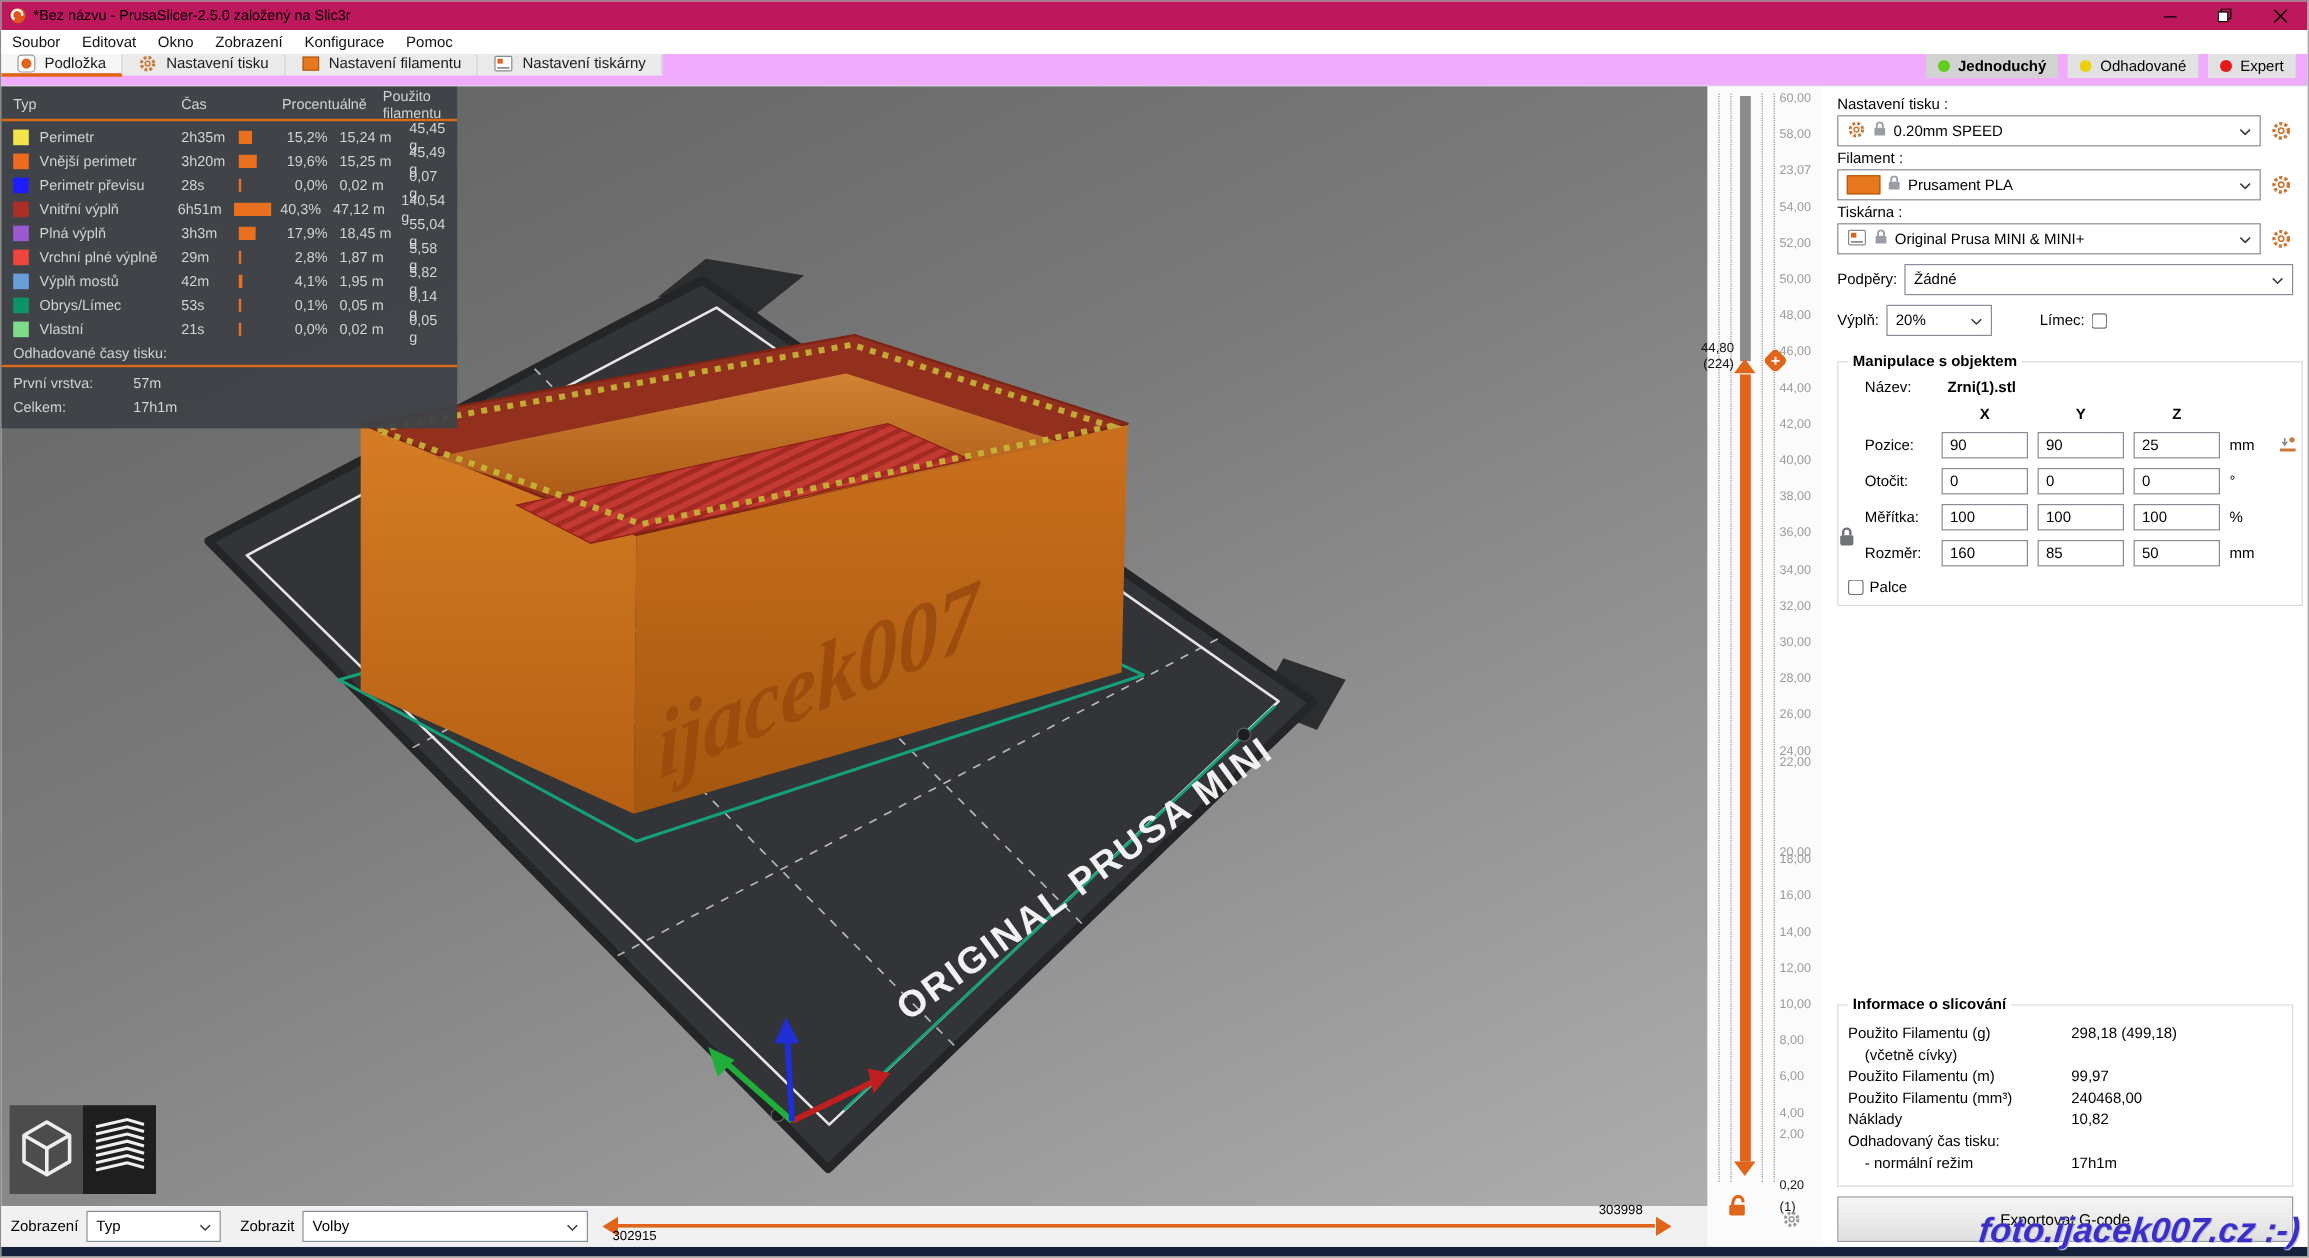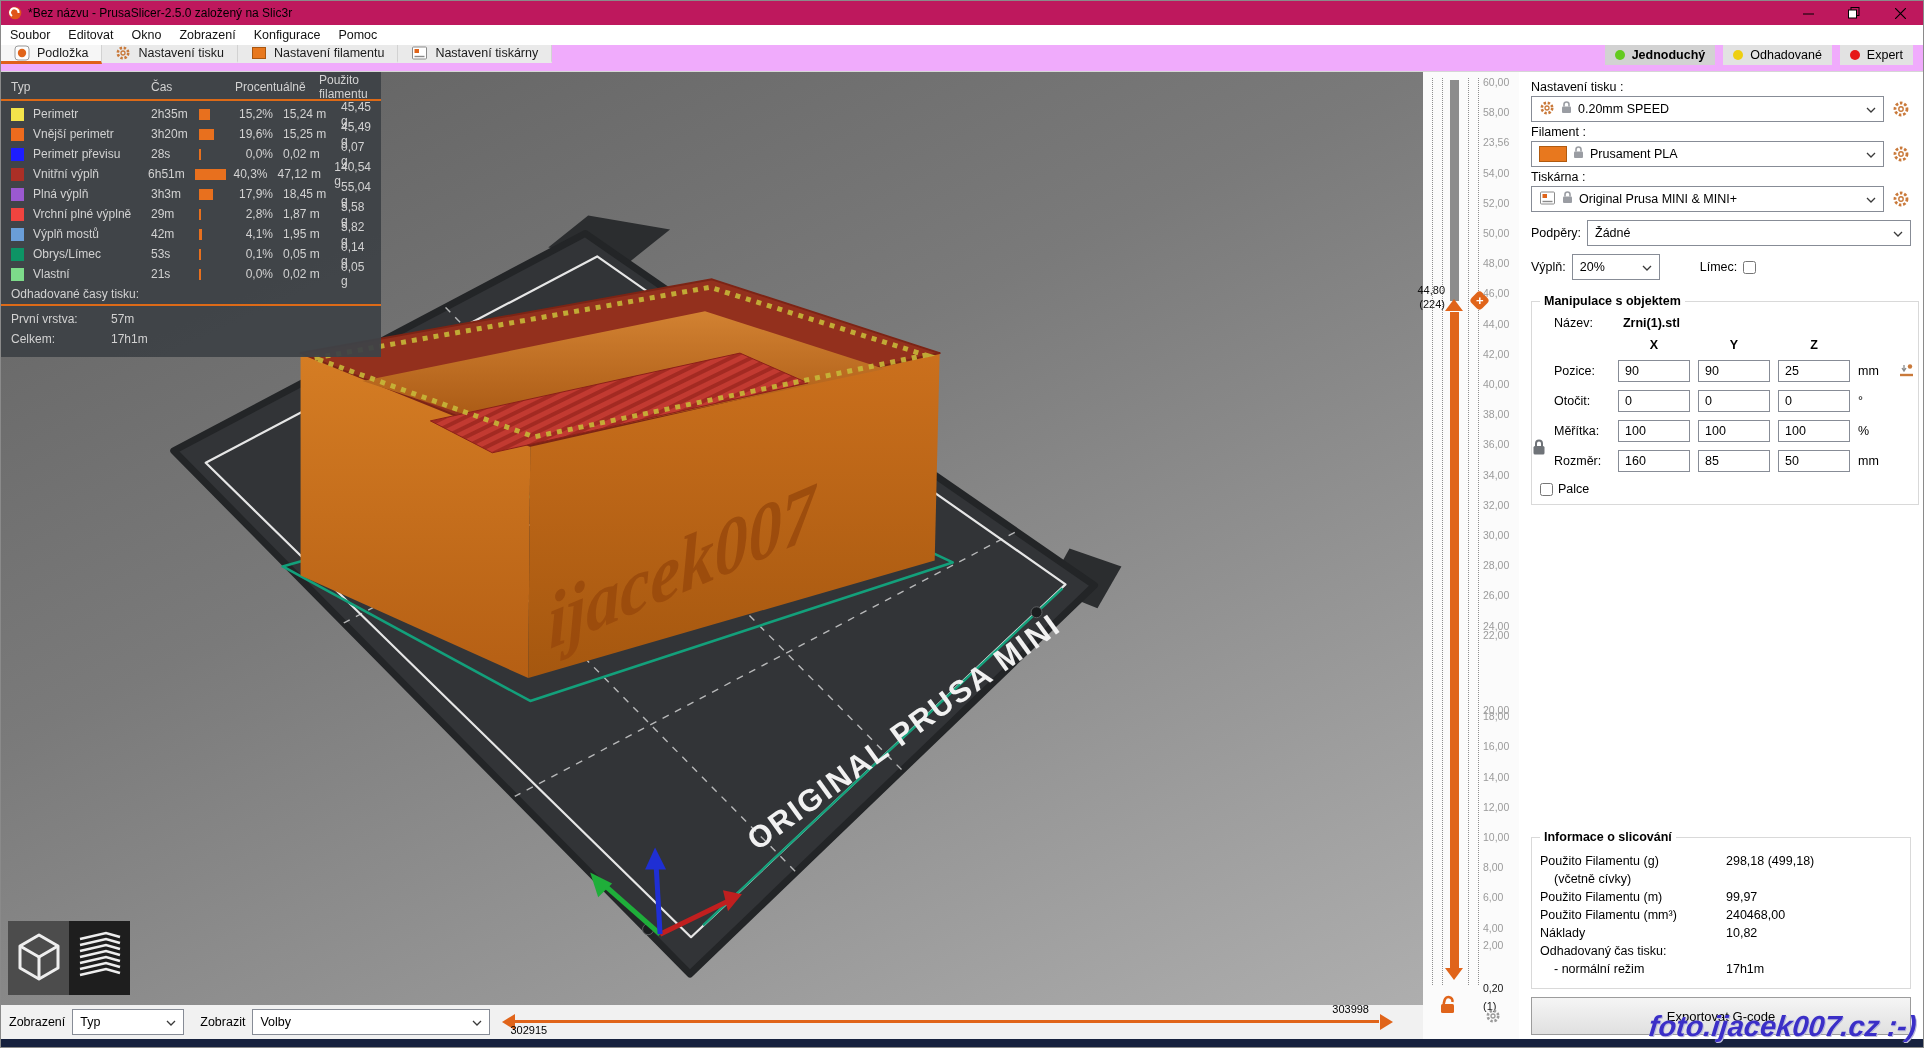--- a/index.html
+++ b/index.html
@@ -490,21 +490,21 @@
       <div class="vtrack-orange"></div>
       <div class="vthumb-down"></div>
       <div class="plus-badge">
           <span>+</span>
         </div>
       <div class="cur-val">44,80</div>
       <div class="cur-layer">(224)</div>
       <div id="tick-labels">
           <span class="tick-label" style="top: 4px;">60,00</span>
           <span class="tick-label" style="top: 34.2px;">58,00</span>
-          <span class="tick-label" style="top: 64.4px;">23,56</span>
+          <span class="tick-label" style="top: 64.4px;">23,07</span>
           <span class="tick-label" style="top: 94.6px;">54,00</span>
           <span class="tick-label" style="top: 124.8px;">52,00</span>
           <span class="tick-label" style="top: 155px;">50,00</span>
           <span class="tick-label" style="top: 185.2px;">48,00</span>
           <span class="tick-label" style="top: 215.4px;">46,00</span>
           <span class="tick-label" style="top: 245.6px;">44,00</span>
           <span class="tick-label" style="top: 275.8px;">42,00</span>
           <span class="tick-label" style="top: 306px;">40,00</span>
           <span class="tick-label" style="top: 336.2px;">38,00</span>
           <span class="tick-label" style="top: 366.4px;">36,00</span>

